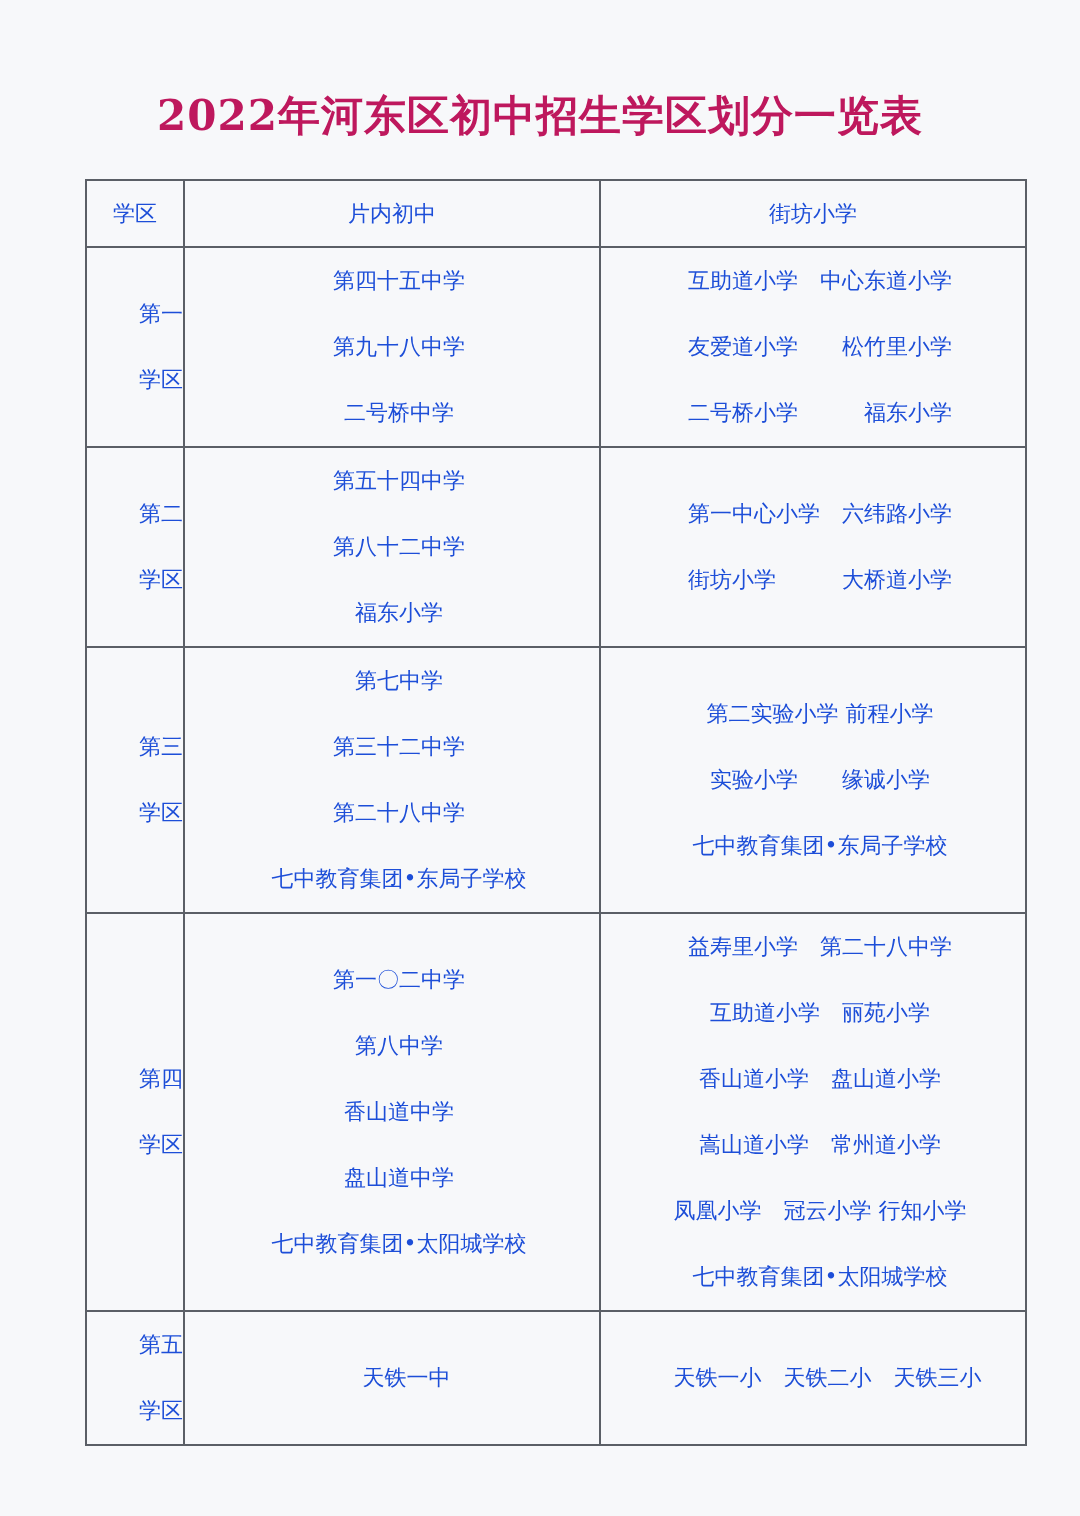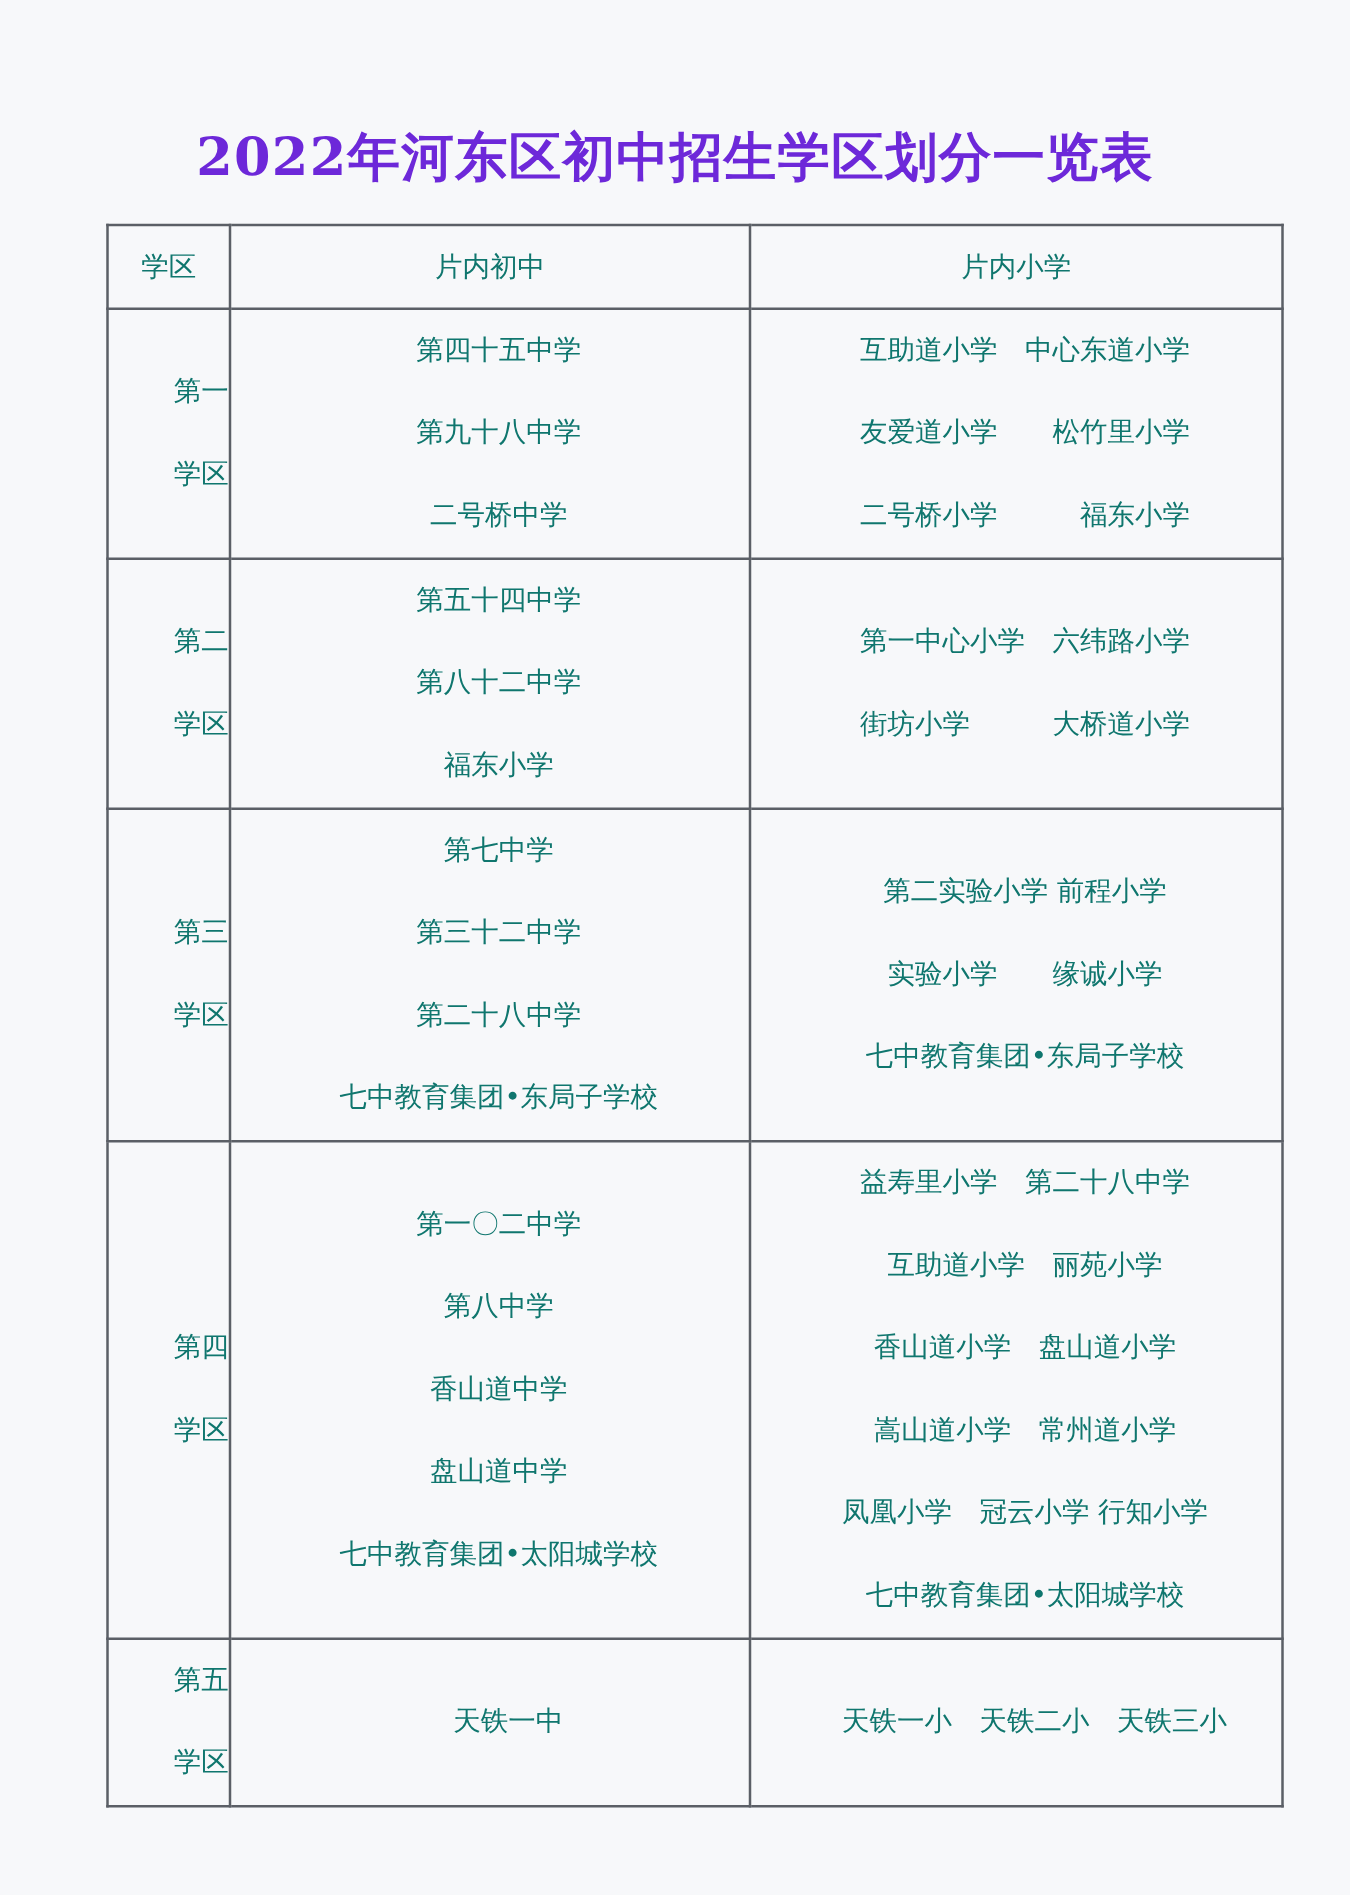--- a/index.html
+++ b/index.html
@@ -5,39 +5,39 @@
   html, body { margin: 0; padding: 0; }
   body {
     width: 1080px; height: 1516px;
     background: #f7f8fa;
     font-family: "DejaVu Serif", "Liberation Serif", serif;
     color: #3a3f48;
     position: relative;
     overflow: hidden;
   }
   .title {
-    position: absolute; left: 0; top: 98px; width: 1080px;
+    position: absolute; left: 0; top: 88px; width: 1080px;
     text-align: center;
-    font-size: 42px; font-weight: bold; color: #6d28d9;
+    font-size: 42px; font-weight: bold; color: #be185d;
     letter-spacing: 1px;
     font-family: "DejaVu Serif", "Liberation Serif", serif;
   }
   table.zones {
     position: absolute; left: 85px; top: 179px;
     width: 940px;
     border-collapse: collapse;
     table-layout: fixed;
   }
   table.zones td, table.zones th {
     border: 2px solid #5b5f66;
     text-align: center;
     vertical-align: middle;
     font-weight: normal;
     font-size: 22px;
-    color: #0f766e;
+    color: #1d4ed8;
     padding: 0;
   }
   col.c1 { width: 98px; }
   col.c2 { width: 416px; }
   col.c3 { width: 426px; }
   .hdr { height: 67px; }
   .zone-label .line { display: block; line-height: 66px; text-align: right; }
   .list .item { display: block; line-height: 66px; white-space: pre; padding-left: 14px; }
   .r1 { height: 198px; }
   .r2 { height: 199px; }
@@ -54,21 +54,21 @@
 <table class="zones">
   <colgroup>
       <col class="c1">
       <col class="c2">
       <col class="c3">
     </colgroup>
   <tbody>
       <tr class="hdr">
     <th>学区</th>
     <th>片内初中</th>
-    <th>片内小学</th>
+    <th>街坊小学</th>
   </tr>
 
   <tr class="r1">
     <td class="zone-label">
       <span class="line">第一</span>
       <span class="line">学区</span>
     </td>
     <td class="list">
       <span class="item">第四十五中学</span>
       <span class="item">第九十八中学</span>

